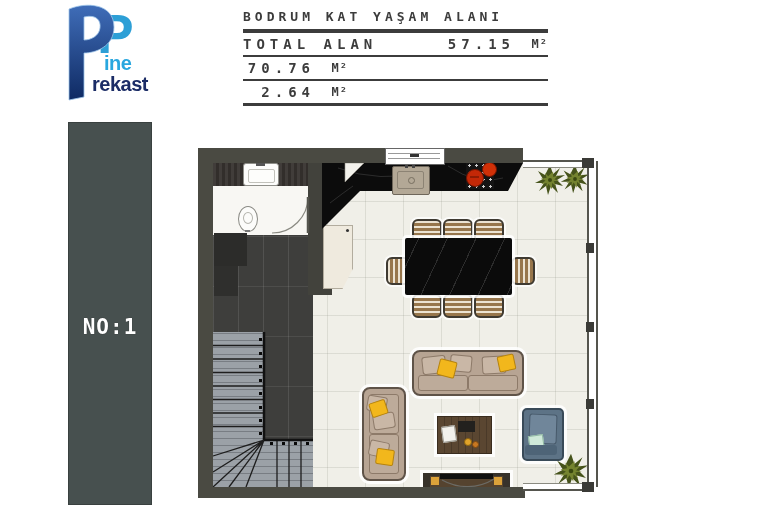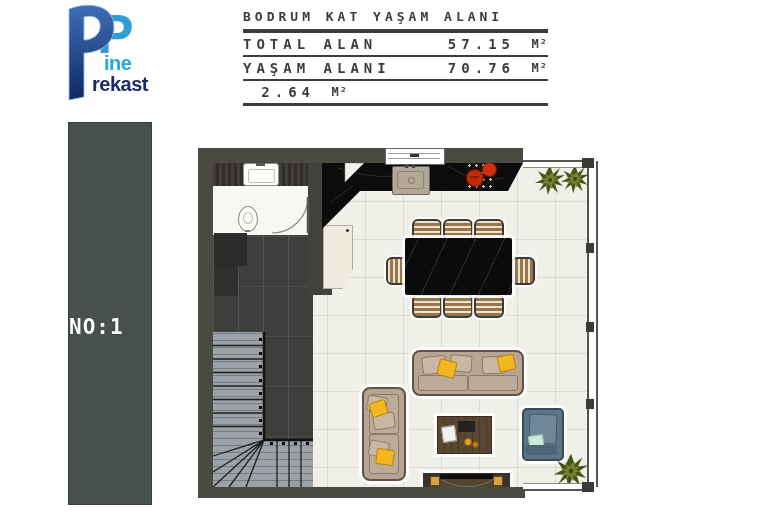--- a/index.html
+++ b/index.html
@@ -14,21 +14,21 @@
   .tb-hr{height:4px;background:#3c3c3c;margin-top:3px;}
   .tb-row{display:flex;align-items:center;height:22px;border-bottom:2px solid #3c3c3c;
           font-size:14px;letter-spacing:5px;white-space:nowrap;}
   .tb-row:last-child{border-bottom:3px solid #3c3c3c;}
   .tb-label{flex:1;}
   .tb-val{width:72px;text-align:right;}
   .tb-unit{width:33px;text-align:right;font-size:12px;letter-spacing:1px;}
 
   
   #no1bar{left:68px;top:122px;width:82px;height:381px;background:#47504f;
-          border:1px solid #39403f;display:flex;align-items:center;justify-content:flex-start;}
+          border:1px solid #39403f;display:flex;align-items:center;justify-content:center;}
   #no1bar span{transform:translateY(13px);color:#fff;font-family:"DejaVu Sans Mono",monospace;
                font-weight:bold;font-size:21px;letter-spacing:1px;text-shadow:0 0 1px #222;}
 
   
   #plan{left:198px;top:148px;width:396px;height:350px;}
   .wall{background:#4a4a42;}
   .post{background:#3a3a36;}
   .thinwall{background:#fff;}
   #floor{left:15px;top:15px;width:376px;height:324px;background:#f0efe8;z-index:1;
          background-image:linear-gradient(rgba(150,150,138,.22) 1px,transparent 1px),
@@ -74,21 +74,20 @@
 
   <div id="titleblock" class="abs">
     <div class="tb-title">BODRUM KAT YAŞAM ALANI</div>
     <div class="tb-hr"></div>
     <div class="tb-row">
       <span class="tb-label">TOTAL ALAN</span>
       <span class="tb-val">57.15</span>
       <span class="tb-unit">M²</span>
     </div>
     <div class="tb-row">
-      <span class="tb-label">YAŞAM ALANI</span>
       <span class="tb-val">70.76</span>
       <span class="tb-unit">M²</span>
     </div>
     <div class="tb-row">
       <span class="tb-val">2.64</span>
       <span class="tb-unit">M²</span>
     </div>
   </div>
 
   <div id="no1bar" class="abs">

